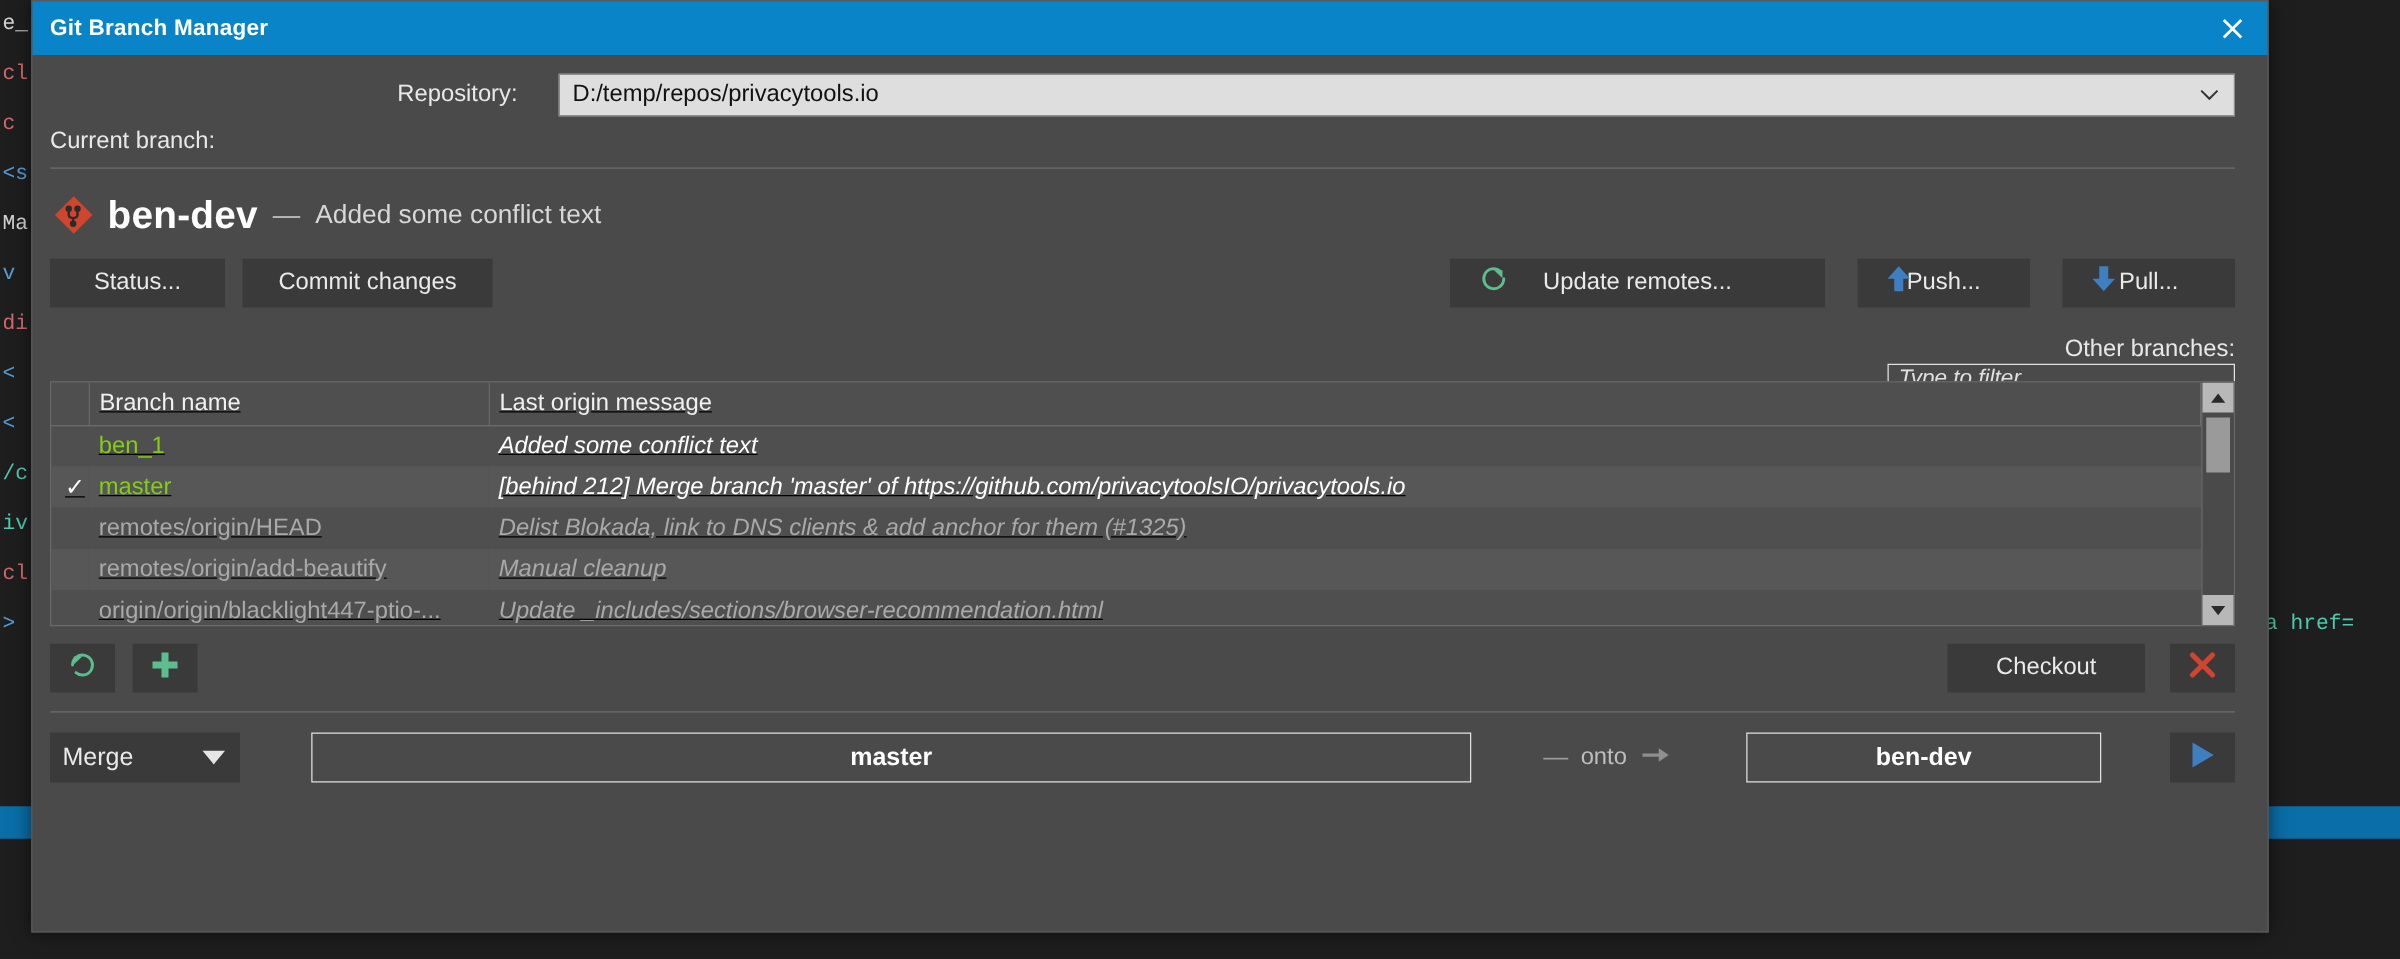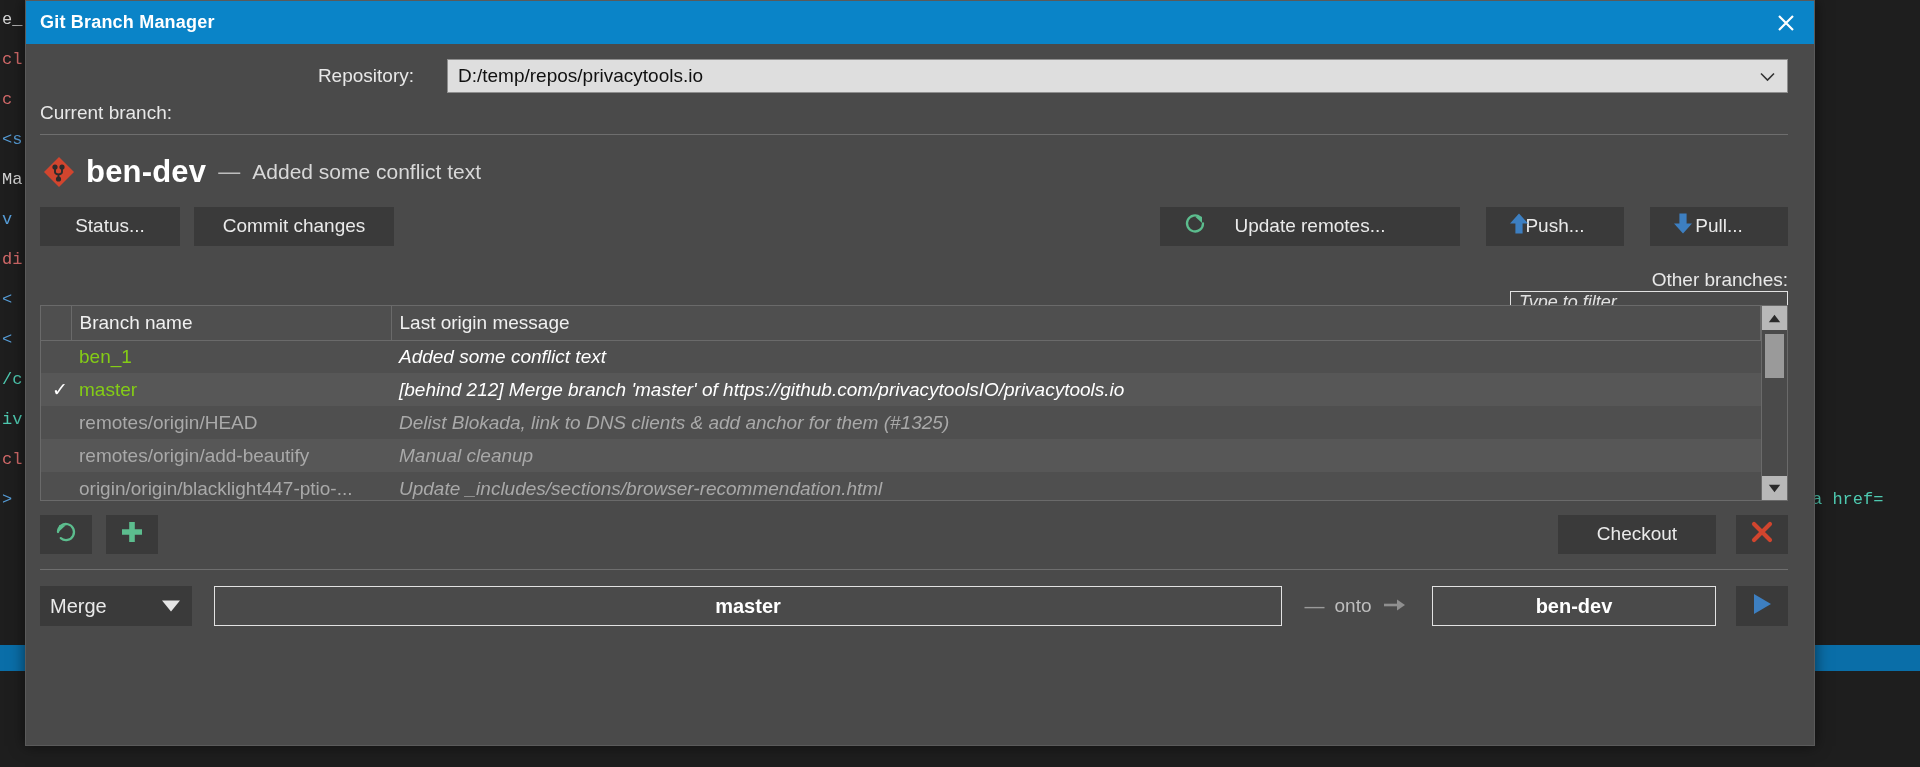--- a/index.html
+++ b/index.html
@@ -173,20 +173,21 @@
     border: 1px solid #6a6a6a;
     background: #4f4f4f;
     height: 196px;
     position: relative;
     overflow: hidden;
   }
   table#branch-table {
     width: calc(100% - 26px);
     border-collapse: collapse;
     table-layout: fixed;
+    text-decoration: underline;
   }
   #branch-table th {
     background: #4f4f4f;
     color: #f0f0f0;
     font-weight: normal;
     font-size: 19px;
     text-align: left;
     height: 34px;
     padding: 0 0 0 8px;
     border-bottom: 1px solid #6a6a6a;
@@ -241,20 +242,21 @@
   .hr2 {
     height: 1px; background: #6e6e6e;
     margin: 12px 26px 0 14px;
   }
 
   
   #merge-row {
     display: flex; align-items: center;
     margin: 14px 26px 0 14px;
     height: 44px;
+    gap: 35px;
   }
   #merge-select {
     width: 152px; height: 40px;
     background: #3a3a3a; color: #eaeaea;
     border: none; font-size: 20px;
     padding: 0 10px;
     display: flex; align-items: center;
     position: relative; cursor: pointer;
     font-family: "Liberation Sans", sans-serif;
   }

